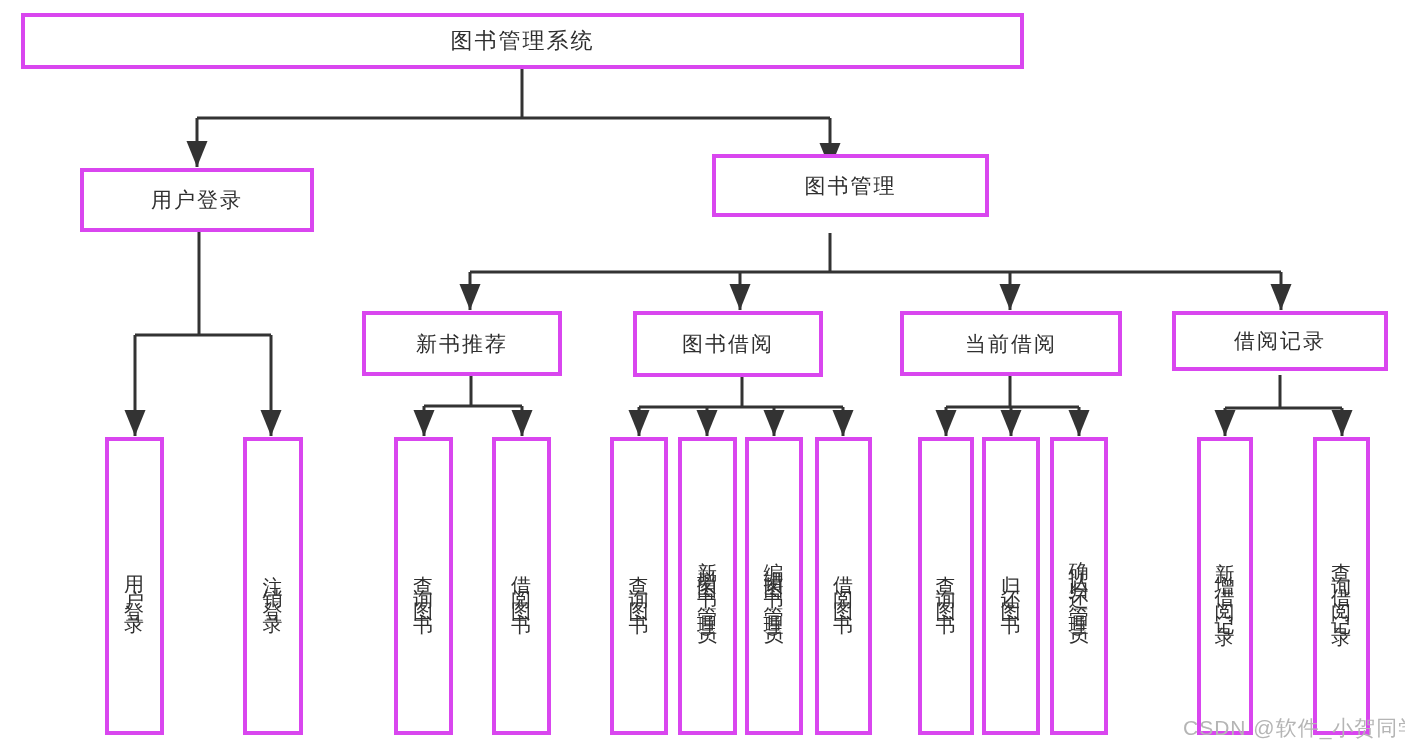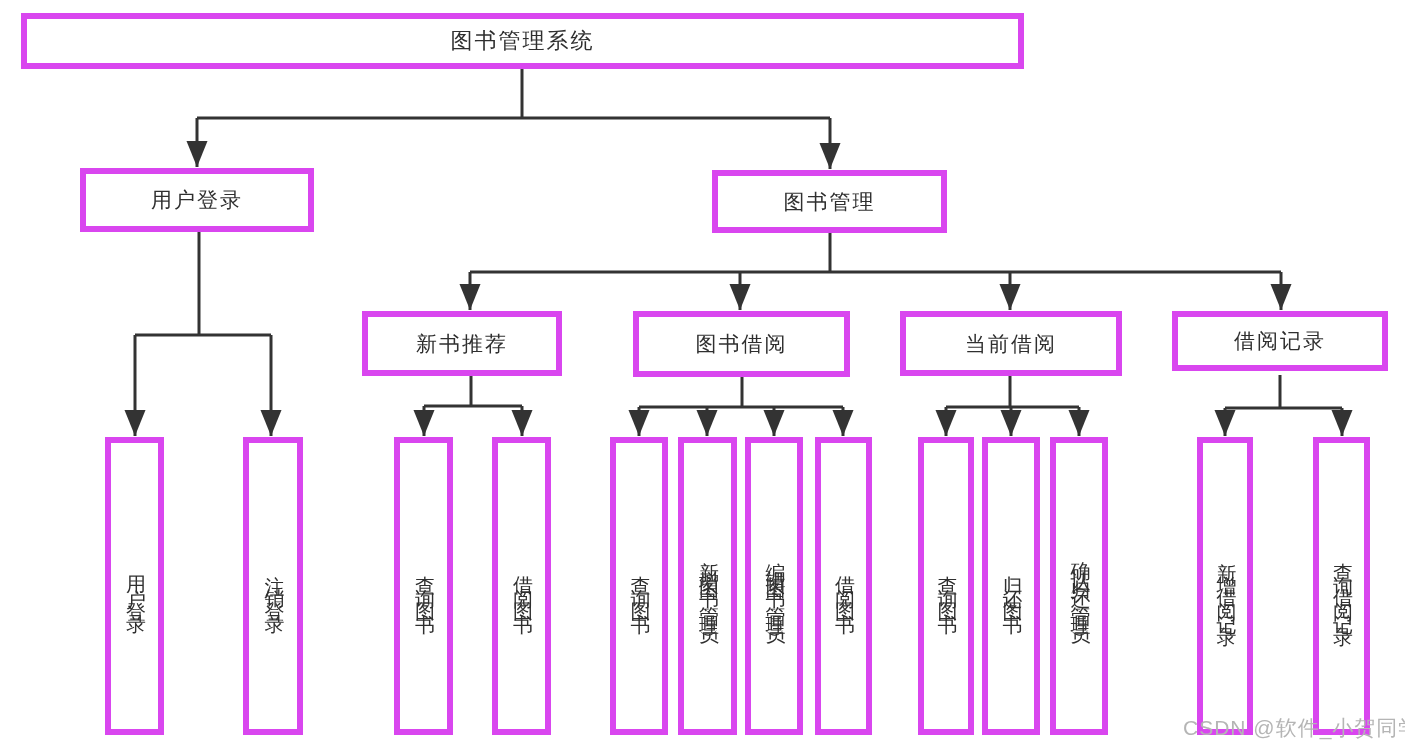--- a/index.html
+++ b/index.html
@@ -7,33 +7,32 @@
     position:relative;
     width:1405px;height:747px;
     background:#ffffff;
     font-family:"Liberation Sans","DejaVu Sans",sans-serif;
     overflow:hidden;
   }
   svg.connectors{position:absolute;left:0;top:0;z-index:1;}
   .box{
     position:absolute;
     box-sizing:border-box;
-    border:6px solid #d946ef;
+    border:4px solid #d946ef;
     background:#ffffff;
     display:flex;align-items:center;justify-content:center;
     color:#2f2f2f;
     z-index:2;
-    font-family:Liberation Mono, monospace;
   }
   .hbox{font-size:21px;letter-spacing:2px;white-space:nowrap;}
   .n-root{left:21px;top:13px;width:1003px;height:56px;font-size:22px;}
   .n-user-login{left:80px;top:168px;width:234px;height:64px;}
-  .n-book-mgmt{left:712px;top:170px;width:235px;height:63px;}
+  .n-book-mgmt{left:712px;top:154px;width:277px;height:63px;}
   .n-new-books{left:362px;top:311px;width:200px;height:65px;}
-  .n-book-borrow{left:633px;top:311px;width:217px;height:66px;}
+  .n-book-borrow{left:633px;top:311px;width:190px;height:66px;}
   .n-current{left:900px;top:311px;width:222px;height:65px;}
   .n-records{left:1172px;top:311px;width:216px;height:60px;}
   .leaf{top:437px;height:298px;}
   .vtext{
     writing-mode:vertical-rl;
     text-orientation:mixed;
     font-size:20px;
     line-height:1;
     letter-spacing:13px;
     color:#2f2f2f;

